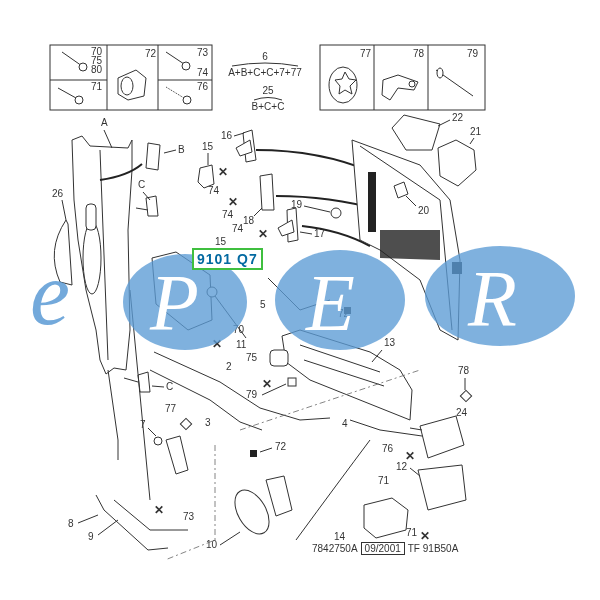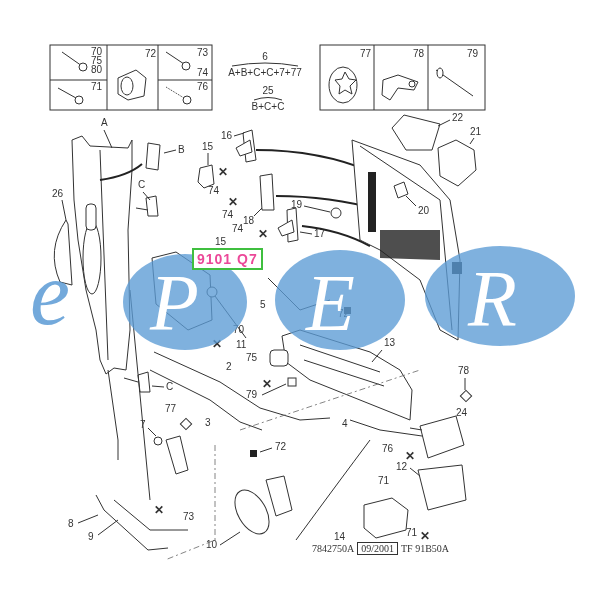--- a/index.html
+++ b/index.html
@@ -7,22 +7,22 @@
     #diagram { position:absolute; left:0; top:0; width:600px; height:600px; }
     .lbl { font-family:"Liberation Sans", sans-serif; font-size:10px; fill:#333; }
     .line { stroke:#333; stroke-width:1; fill:none; }
     .thick { stroke:#222; stroke-width:2; fill:none; }
     .dash { stroke:#666; stroke-width:0.8; fill:none; stroke-dasharray:6 3 2 3; }
     .part { stroke:#333; stroke-width:1; fill:#fff; }
     .box { stroke:#333; stroke-width:1; fill:#fff; }
     .wm-ellipse { fill:#5b9bd5; opacity:0.78; }
     .wm-letter { font-family:"Liberation Serif", serif; font-style:italic; fill:#ffffff; font-size:80px; }
     .wm-e { font-family:"Liberation Serif", serif; font-style:italic; fill:#5b9bd5; opacity:0.85; font-size:90px; }
-    .ref-box { position:absolute; border:2px solid #3fbf3f; background:#fff; font-family:"Liberation Sans", sans-serif; font-size:14px; font-weight:bold; color:#ec4899; letter-spacing:1px; padding:0 3px; line-height:18px; }
-    .footer { position:absolute; font-family:Liberation Serif, serif; font-size:10px; color:#333; }
+    .ref-box { position:absolute; border:2px solid #3fbf3f; background:#fff; font-family:"Liberation Sans", sans-serif; font-size:14px; font-weight:bold; color:#0369a1; letter-spacing:1px; padding:0 3px; line-height:18px; }
+    .footer { position:absolute; font-family:Liberation Sans, sans-serif; font-size:10px; color:#333; }
     .footer .date { border:1px solid #333; padding:0 3px; margin:0 3px; }
   </style>
 </head>
 <body>
 
 <svg id="diagram" viewBox="0 0 600 600" xmlns="http://www.w3.org/2000/svg">
 
   <g>
     <rect class="box" x="50" y="45" width="162" height="65"></rect>
     <line class="line" x1="107" y1="45" x2="107" y2="110"></line>

